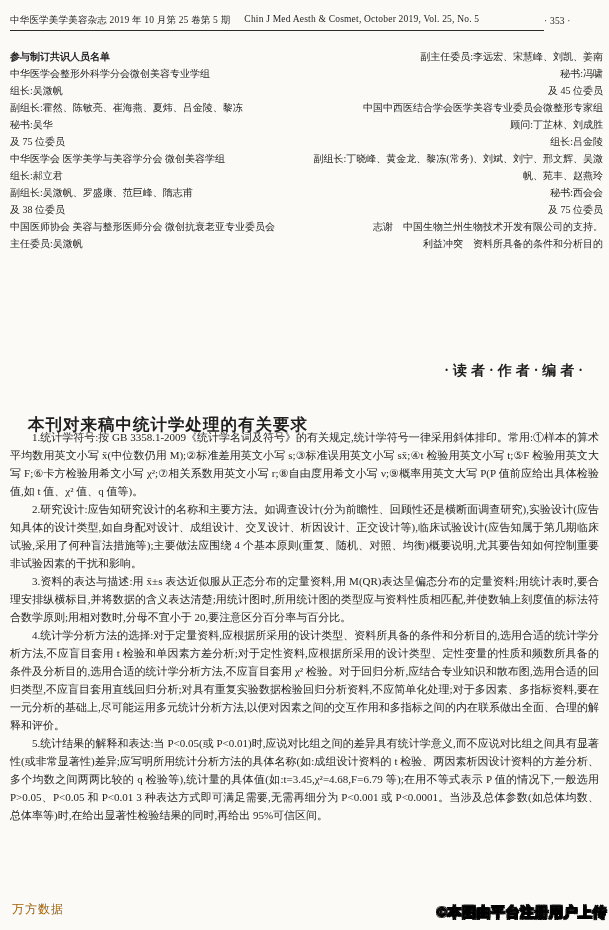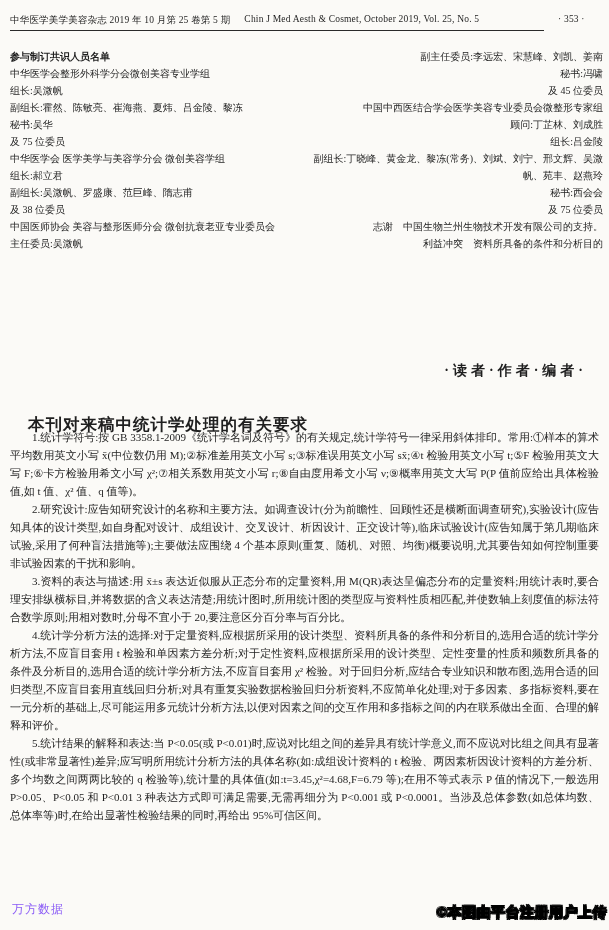--- a/index.html
+++ b/index.html
@@ -10,30 +10,30 @@
     margin:0 auto;
     background:#fbfaf7;
     color:#1f1f1f;
     font-family:"Liberation Serif","DejaVu Serif",serif;
     overflow:hidden;
     box-sizing:border-box;
   }
   
   .runhead{
     position:absolute;top:14px;left:10px;right:10px;
-    display:flex;align-items:flex-start;
+    display:flex;align-items:center;
     font-size:9.5px;letter-spacing:.2px;white-space:nowrap;
   }
   .runhead-rule{
     flex:0 0 534px;
     border-bottom:1.5px solid #2a2a2a;
     padding-bottom:3px;
     display:flex;gap:14px;
   }
-  .runhead .pageno{margin-left:14px;padding-bottom:3px;}
+  .runhead .pageno{margin-left:0;padding-bottom:3px;}
   
   .masthead{
     position:absolute;top:48px;left:10px;right:6px;
     display:flex;gap:10px;
     font-size:10px;line-height:17px;
   }
   .fm-col{flex:1 1 0;}
   .fm-col.right{flex:1.02 1 0;text-align:right;}
   .fm-line{white-space:nowrap;overflow:hidden;}
   .fm-line.wrap{white-space:normal;}
@@ -55,21 +55,21 @@
     font-size:11px;line-height:18px;
     text-align:justify;
   }
   .article-body p{
     margin:0;
     text-indent:2em;
   }
   
   .wanfang{
     position:absolute;left:12px;bottom:12px;
-    font-size:12px;color:#8b5cf6;letter-spacing:1px;
+    font-size:12px;color:#a16207;letter-spacing:1px;
   }
   .upload-notice{
     position:absolute;right:2px;bottom:8px;
     font-size:14px;font-weight:bold;color:#ffffff;
     letter-spacing:.5px;
     -webkit-text-stroke:1px #000;
     text-shadow:
       -1px -1px 0 #000, 1px -1px 0 #000,
       -1px  1px 0 #000, 1px  1px 0 #000;
     white-space:nowrap;

